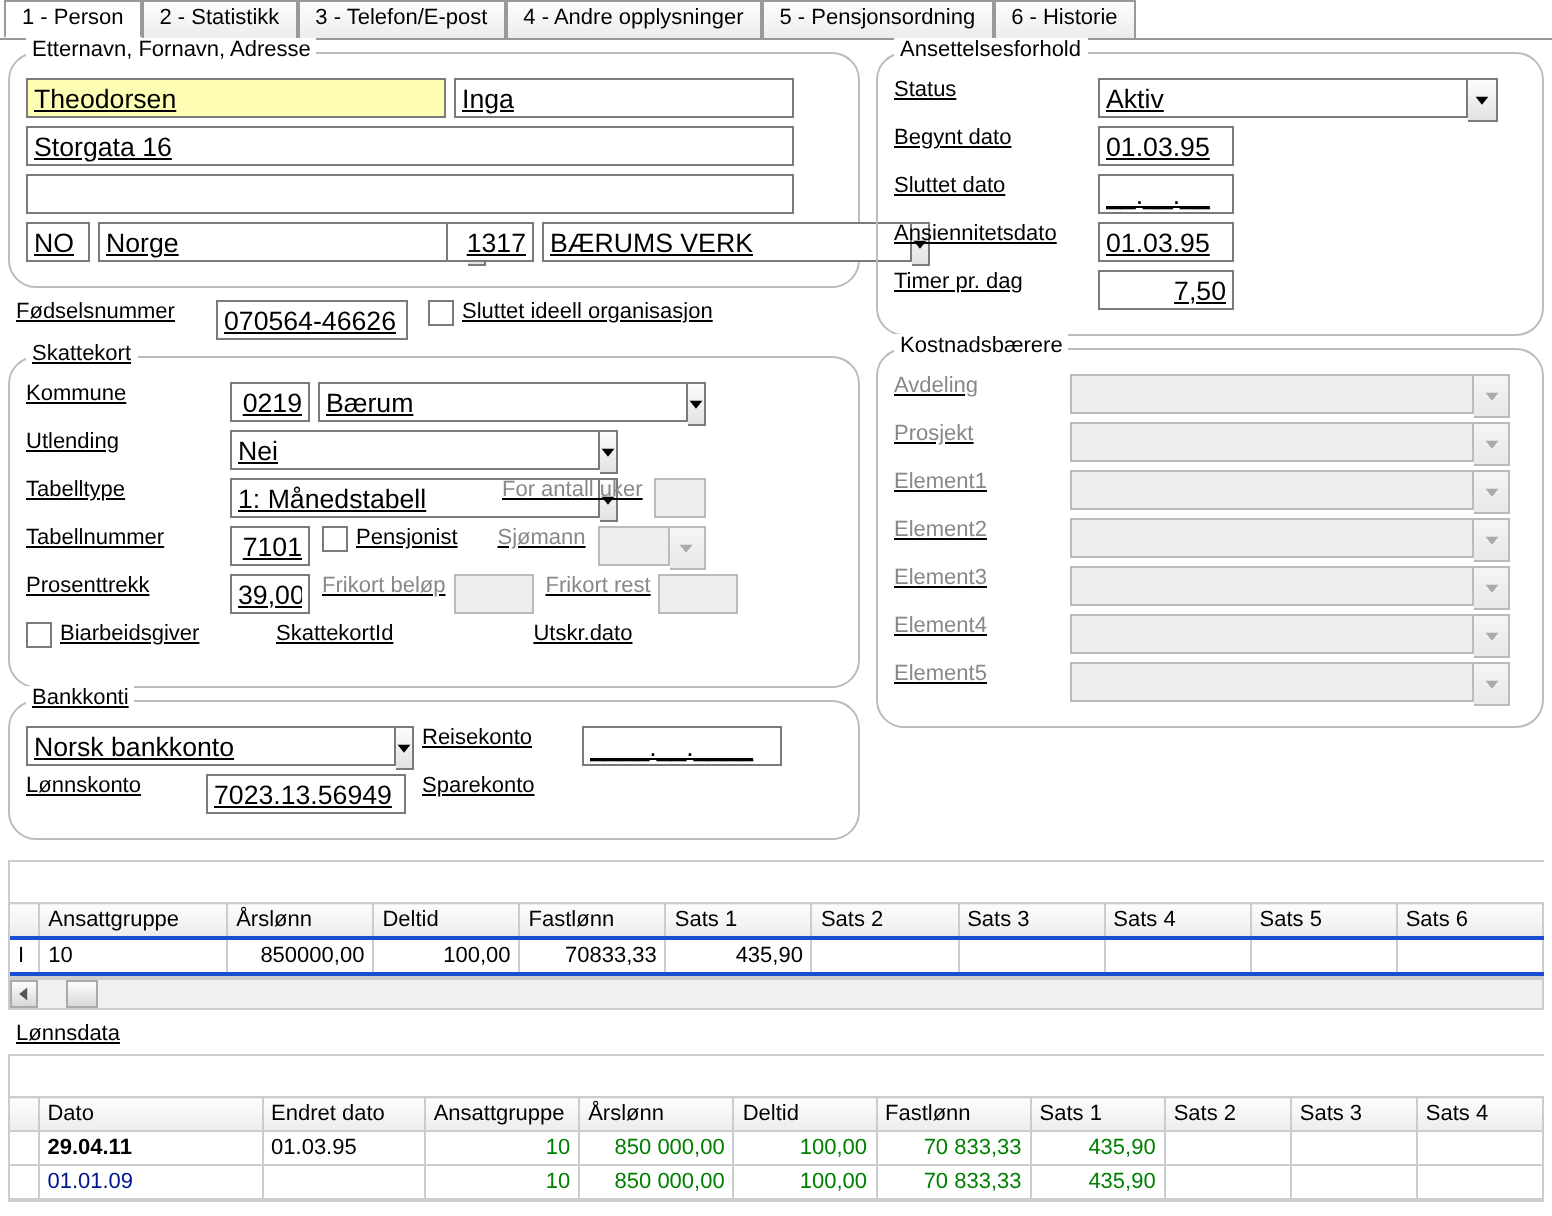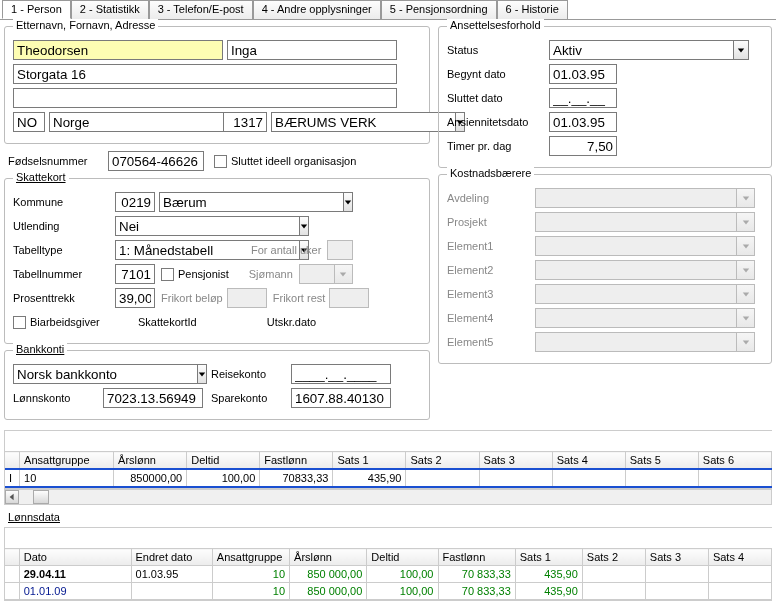--- a/index.html
+++ b/index.html
@@ -29,35 +29,35 @@
     top: 0;
   }
   .tab.active {
     background: #fff;
     border-bottom: 1px solid #fff;
     top: 0;
   }
   
   .group {
     border: 1px solid #bcbcbc;
-    border-radius: 3px;
+    border-radius: 14px;
     margin: 6px 4px;
     padding: 6px 8px 8px 8px;
     position: relative;
   }
   .group-title {
     position: absolute;
     top: -8px;
     left: 8px;
     background: #fff;
     padding: 0 3px;
     color: #000;
   }
   .group-title.underline { text-decoration: underline; }
-  .row { display: flex; align-items: center; margin: 2px 0; min-height: 22px; }
+  .row { display: flex; margin: 2px 0; min-height: 22px; text-decoration: underline; }
   .label { width: 102px; }
   .label-w { width: 88px; }
   .input {
     border: 1px solid #7a7a7a;
     height: 20px;
     padding: 1px 3px;
     background: #fff;
   }
   .input.yellow { background: #fdfdb3; }
   .input.flat { border: 1px solid #bbb; background: #eee; }
@@ -271,21 +271,20 @@
               </svg>
             </div>
         </div>
         <span style="width:80px;margin-left:28px">Reisekonto</span>
         <input class="input" style="width: 100px;" value="____.__.____">
       </div>
       <div class="row">
         <span style="width:90px">Lønnskonto</span>
         <input class="input" style="width: 100px;" value="7023.13.56949">
         <span style="width:80px;margin-left:8px">Sparekonto</span>
-        <input class="input" style="width: 100px;" value="1607.88.40130">
       </div>
     </div>
   </div>
 
   <div class="col-right">
 
     <div class="group" style="padding-top:10px;">
       <div class="group-title">Ansettelsesforhold</div>
       <div class="row">
         <span class="label">Status</span>

